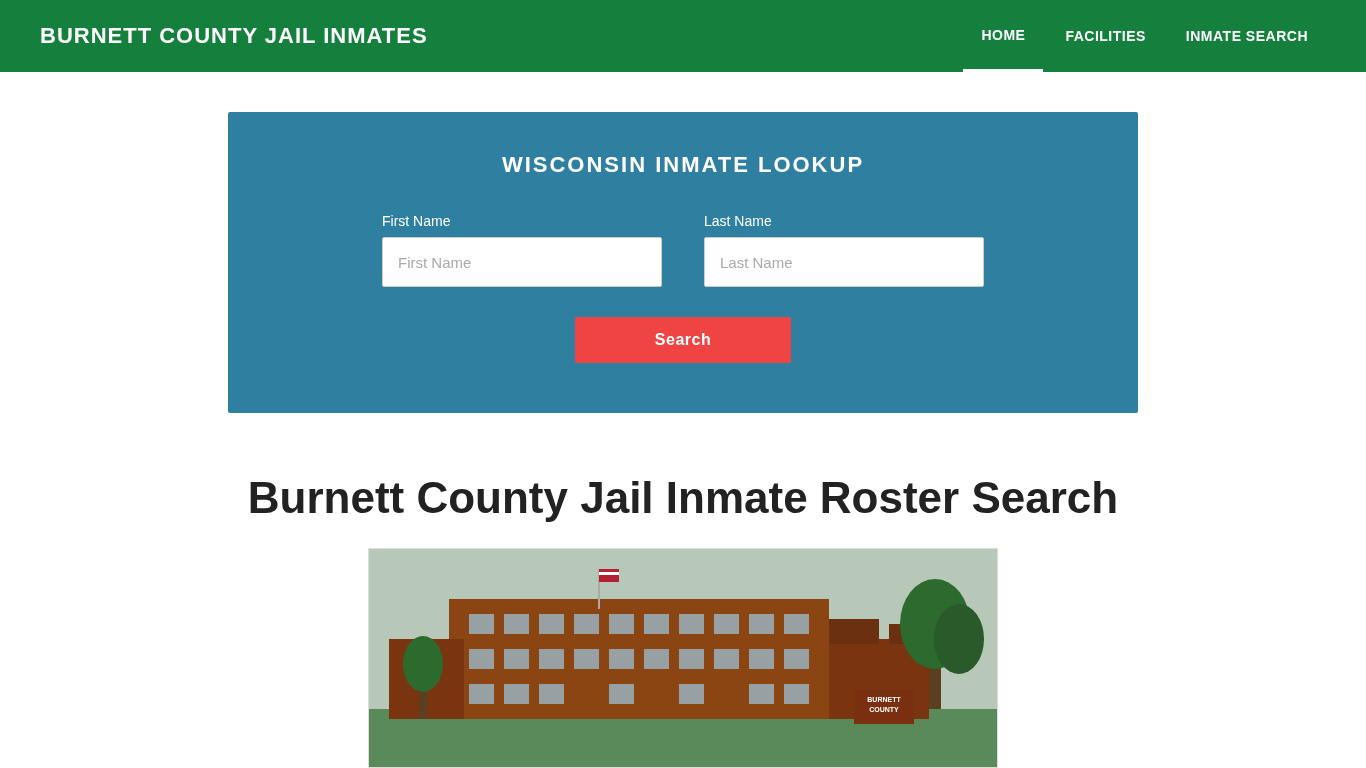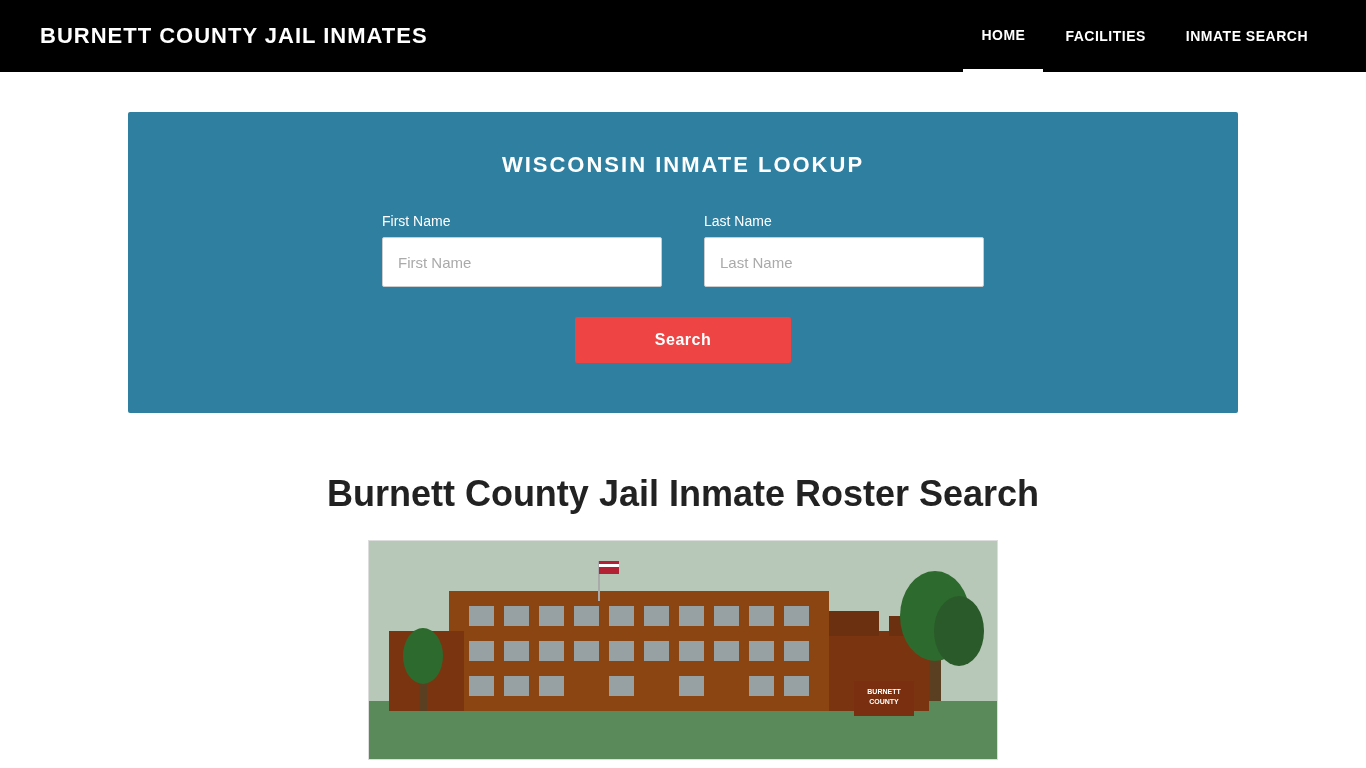--- a/index.html
+++ b/index.html
@@ -10,21 +10,21 @@
 
     body {
       font-family: Arial, Helvetica, sans-serif;
       background: #ffffff;
       width: 1366px;
       min-height: 768px;
     }
 
     
     .header {
-      background: #000000;
+      background: #15803d;
       height: 72px;
       display: flex;
       align-items: center;
       justify-content: space-between;
       padding: 16px 40px;
       position: relative;
     }
 
     .site-title {
       color: #ffffff;
@@ -56,21 +56,21 @@
     }
 
     .nav-item.active {
       border-bottom: 3px solid #fff;
     }
 
     
     .search-section {
       background: #2e7fa0;
       margin: 40px auto;
-      width: 1110px;
+      width: 910px;
       padding: 40px 50px 50px 50px;
       border-radius: 2px;
     }
 
     .search-title {
       text-align: center;
       color: #ffffff;
       font-size: 22px;
       font-weight: 700;
       letter-spacing: 2px;
@@ -136,21 +136,21 @@
       text-transform: none;
     }
 
     
     .main-content {
       padding: 20px 40px 0 40px;
     }
 
     .roster-title {
       text-align: center;
-      font-size: 36px;
+      font-size: 44px;
       font-weight: 700;
       color: #222222;
       margin-bottom: 25px;
     }
 
     
     .building-image {
       display: block;
       margin: 0 auto;
       width: 630px;

